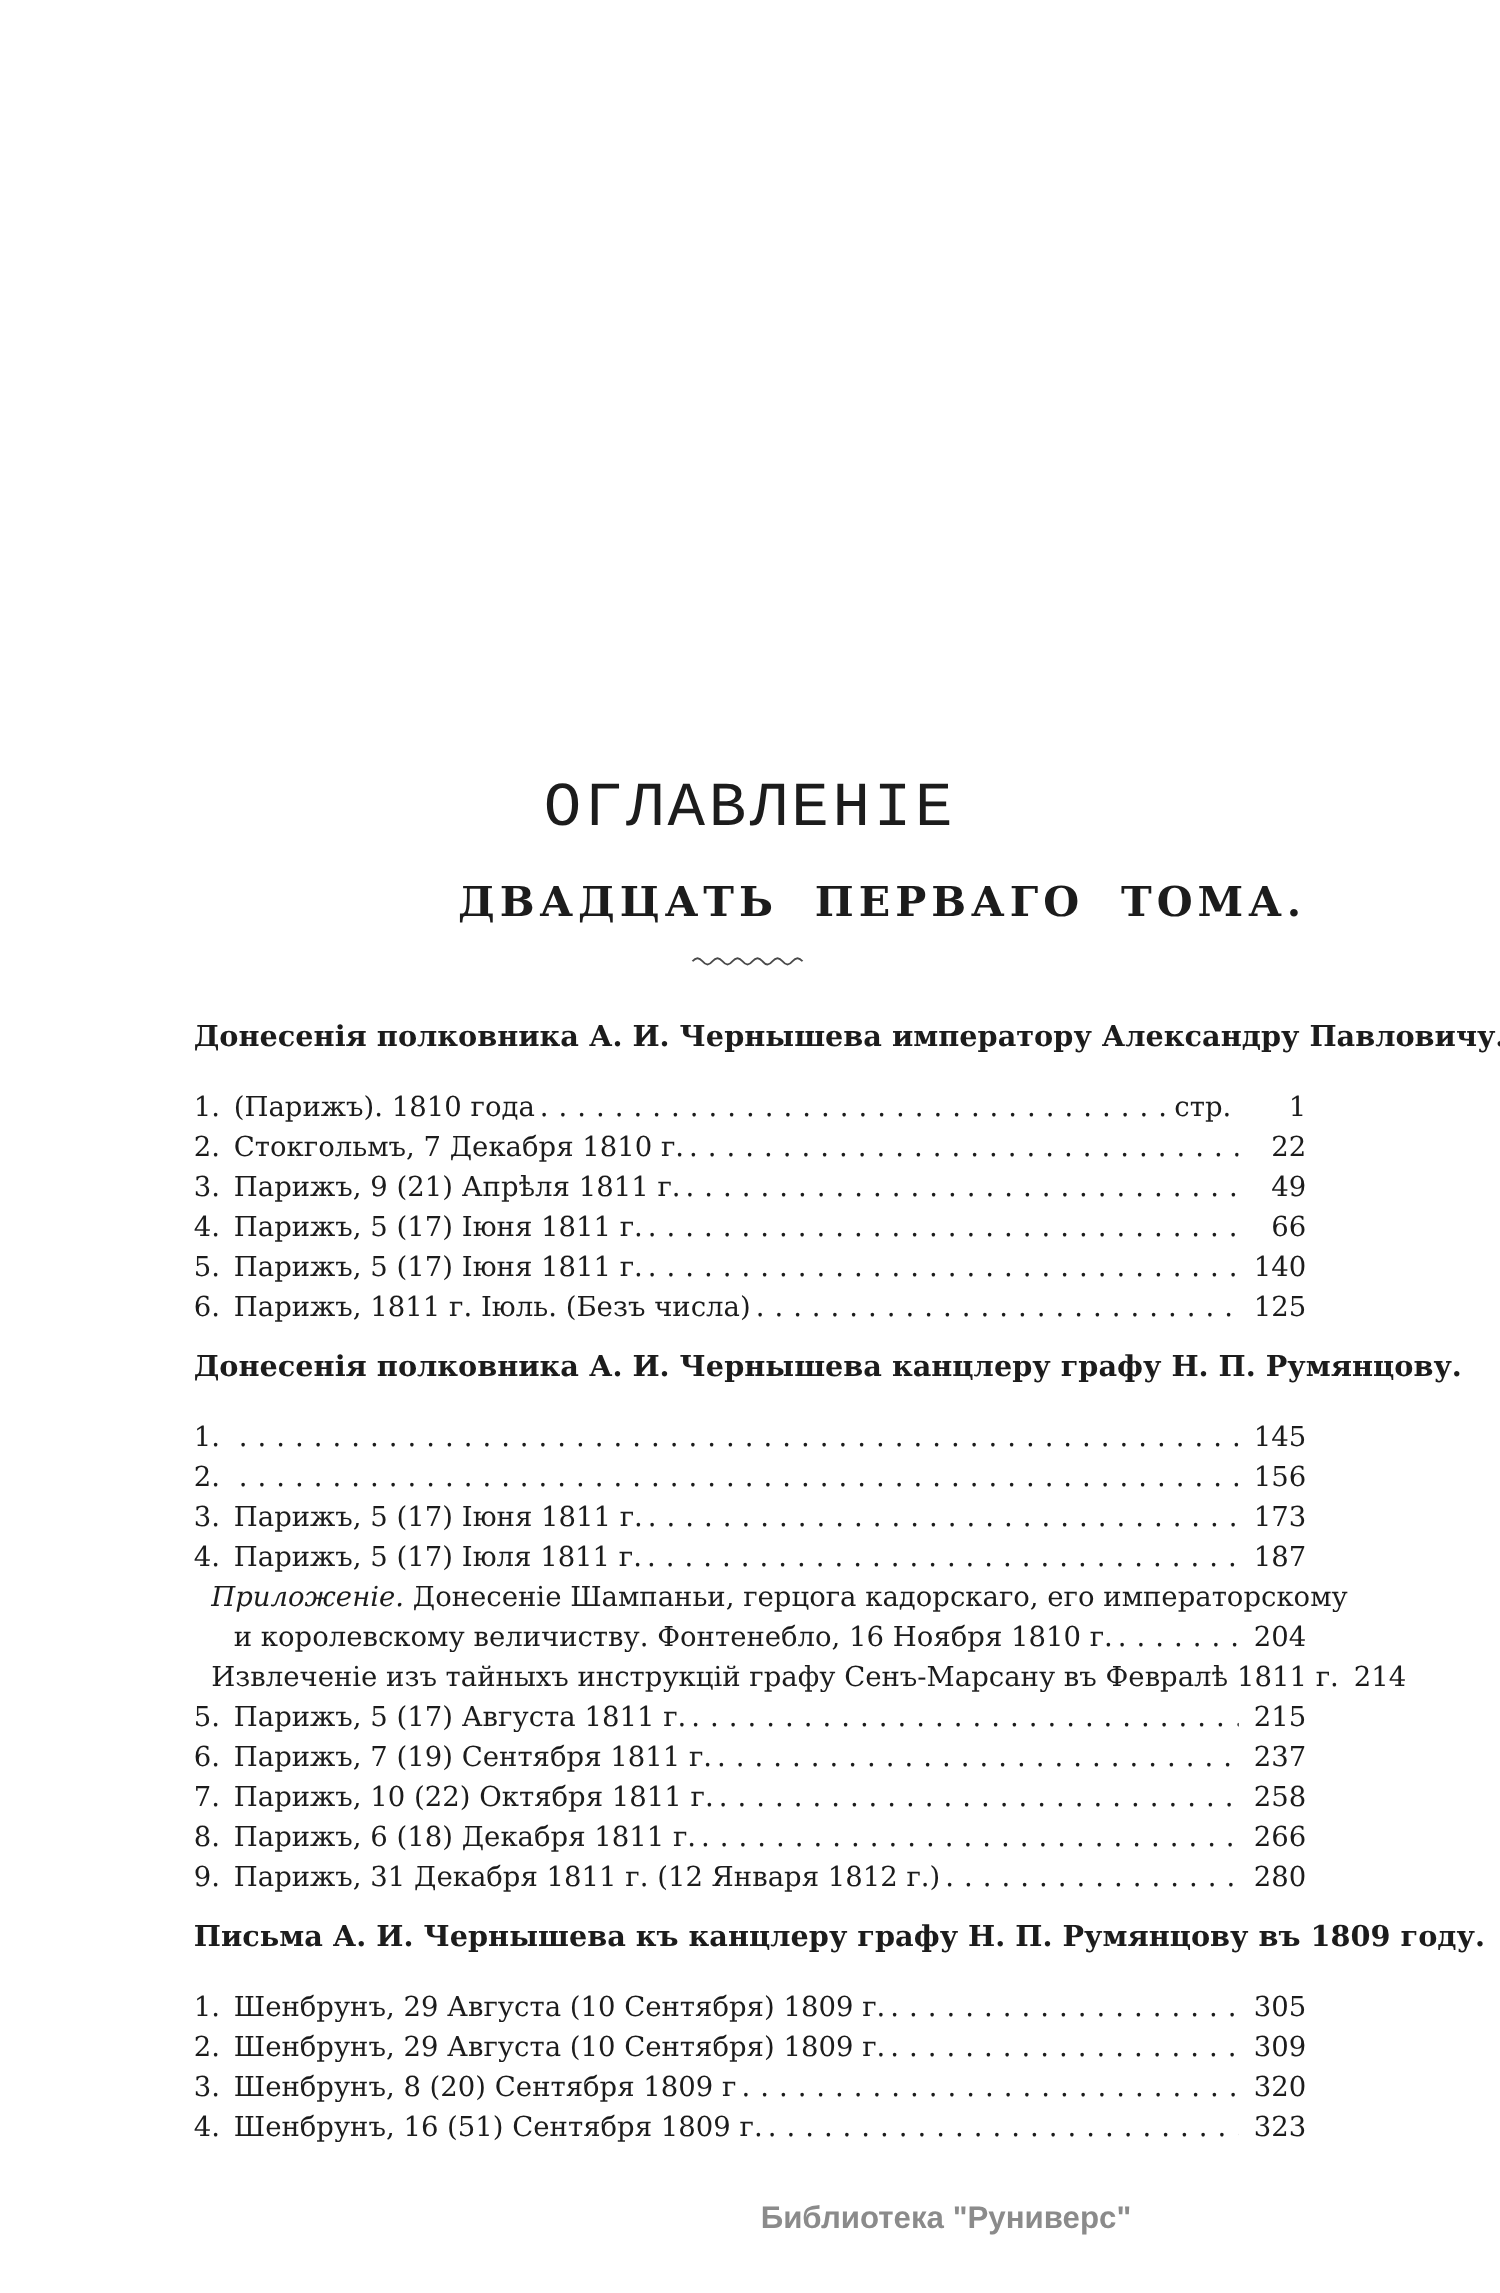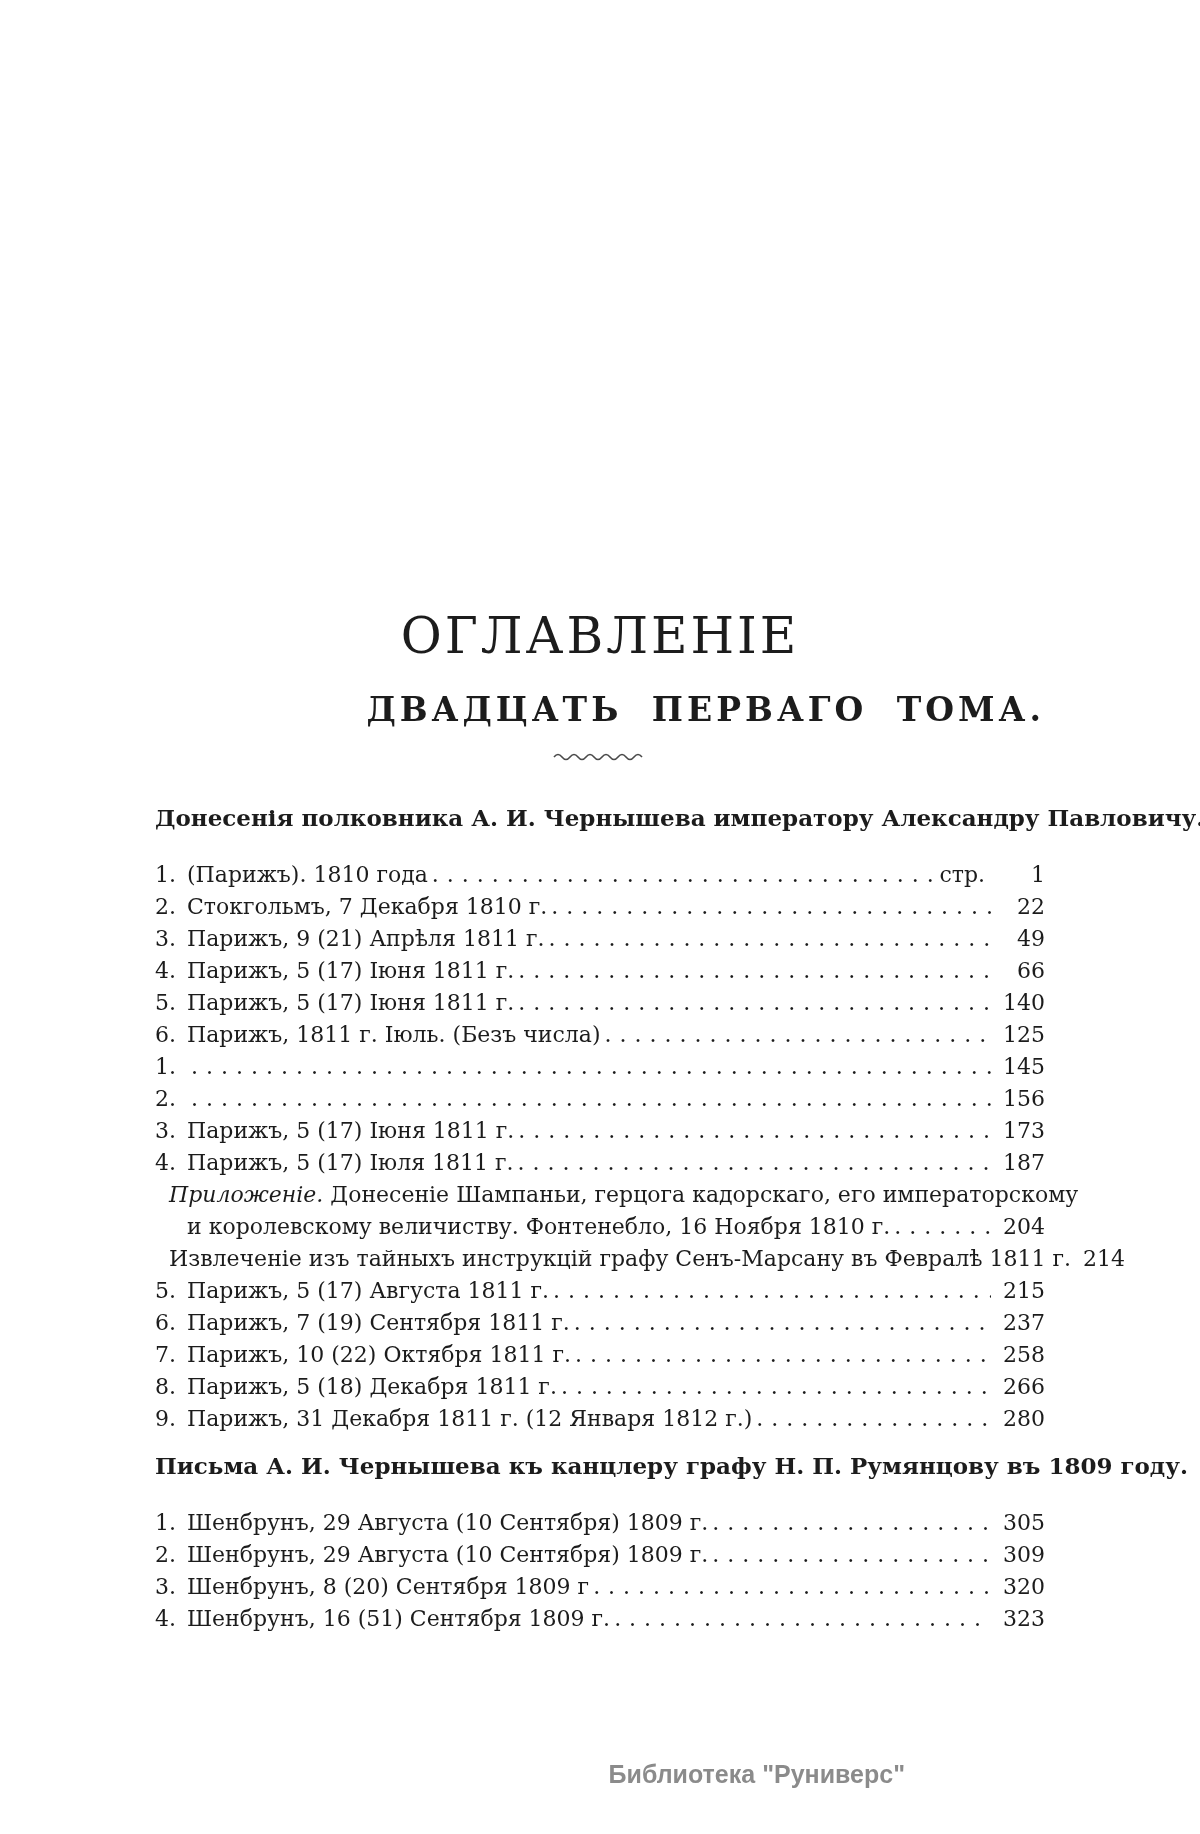--- a/index.html
+++ b/index.html
@@ -14,27 +14,28 @@
     overflow: hidden;
     box-sizing: border-box;
     padding-top: 610px;
   }
   .content {
     position: relative;
     margin: 0 auto;
     width: 890px; 
   }
   h1.title {
-    margin: 0;
+    margin: 12px;
     font-size: 50px;
     line-height: 52px;
     font-weight: normal;
     text-align: center;
     letter-spacing: 3px;
     white-space: nowrap;
+    font-family: Liberation Mono, monospace;
   }
   h2.subtitle {
     margin: 31px 0 0 0;
     font-size: 33px;
     line-height: 34px;
     font-weight: bold;
     text-align: right;
     letter-spacing: 4px;
     word-spacing: 14px;
     white-space: nowrap;
@@ -142,20 +143,21 @@
             </div>
             <div class="row">
               <span class="num">6.</span>
               <span class="txt">Парижъ, 1811 г. Іюль. (Безъ числа)</span>
               <span class="dots"></span>
               <span class="pg">125</span>
             </div>
           </div>
         </section>
         <section class="sec">
+          <h3 class="sec-heading">Донесенія полковника А. И. Чернышева канцлеру графу Н. П. Румянцову.</h3>
           <div class="entries">
             <div class="row">
               <span class="num">1.</span>
               <span class="dots"></span>
               <span class="pg">145</span>
             </div>
             <div class="row">
               <span class="num">2.</span>
               <span class="dots"></span>
               <span class="pg">156</span>
@@ -199,21 +201,21 @@
               <span class="pg">237</span>
             </div>
             <div class="row">
               <span class="num">7.</span>
               <span class="txt">Парижъ, 10 (22) Октября 1811 г.</span>
               <span class="dots"></span>
               <span class="pg">258</span>
             </div>
             <div class="row">
               <span class="num">8.</span>
-              <span class="txt">Парижъ, 5 (18) Декабря 1811 г.</span>
+              <span class="txt">Парижъ, 6 (18) Декабря 1811 г.</span>
               <span class="dots"></span>
               <span class="pg">266</span>
             </div>
             <div class="row">
               <span class="num">9.</span>
               <span class="txt">Парижъ, 31 Декабря 1811 г. (12 Января 1812 г.)</span>
               <span class="dots"></span>
               <span class="pg">280</span>
             </div>
           </div>

